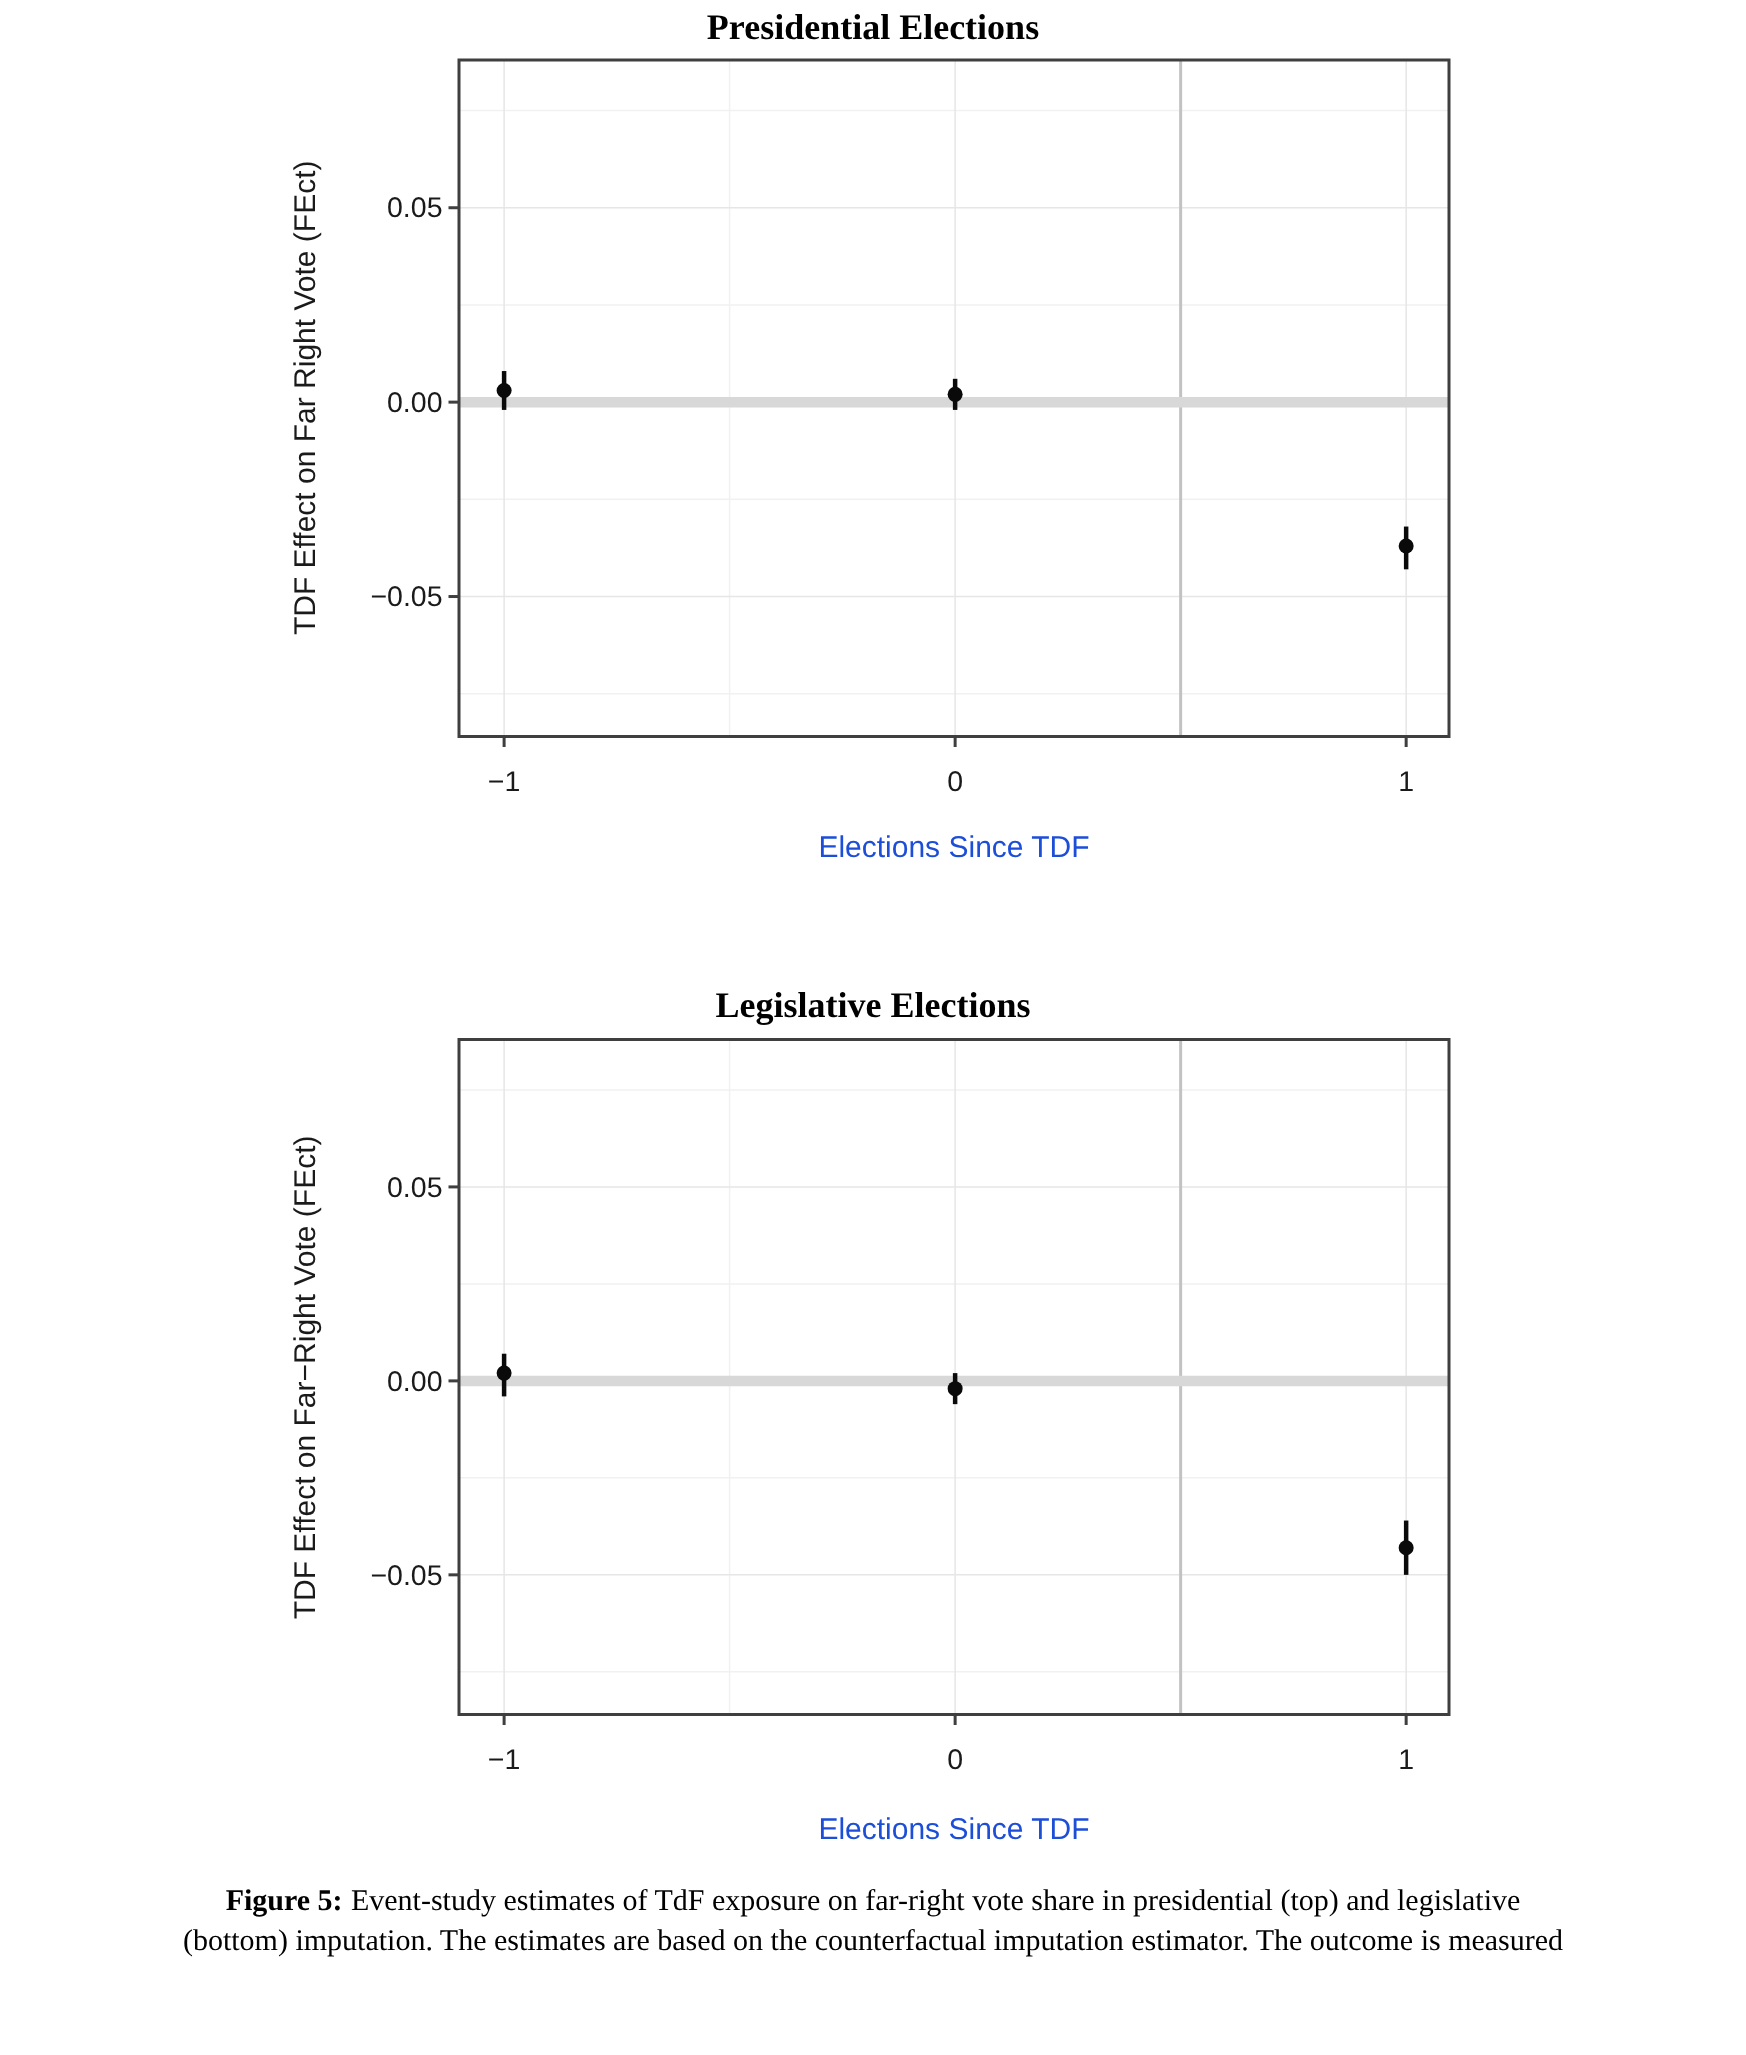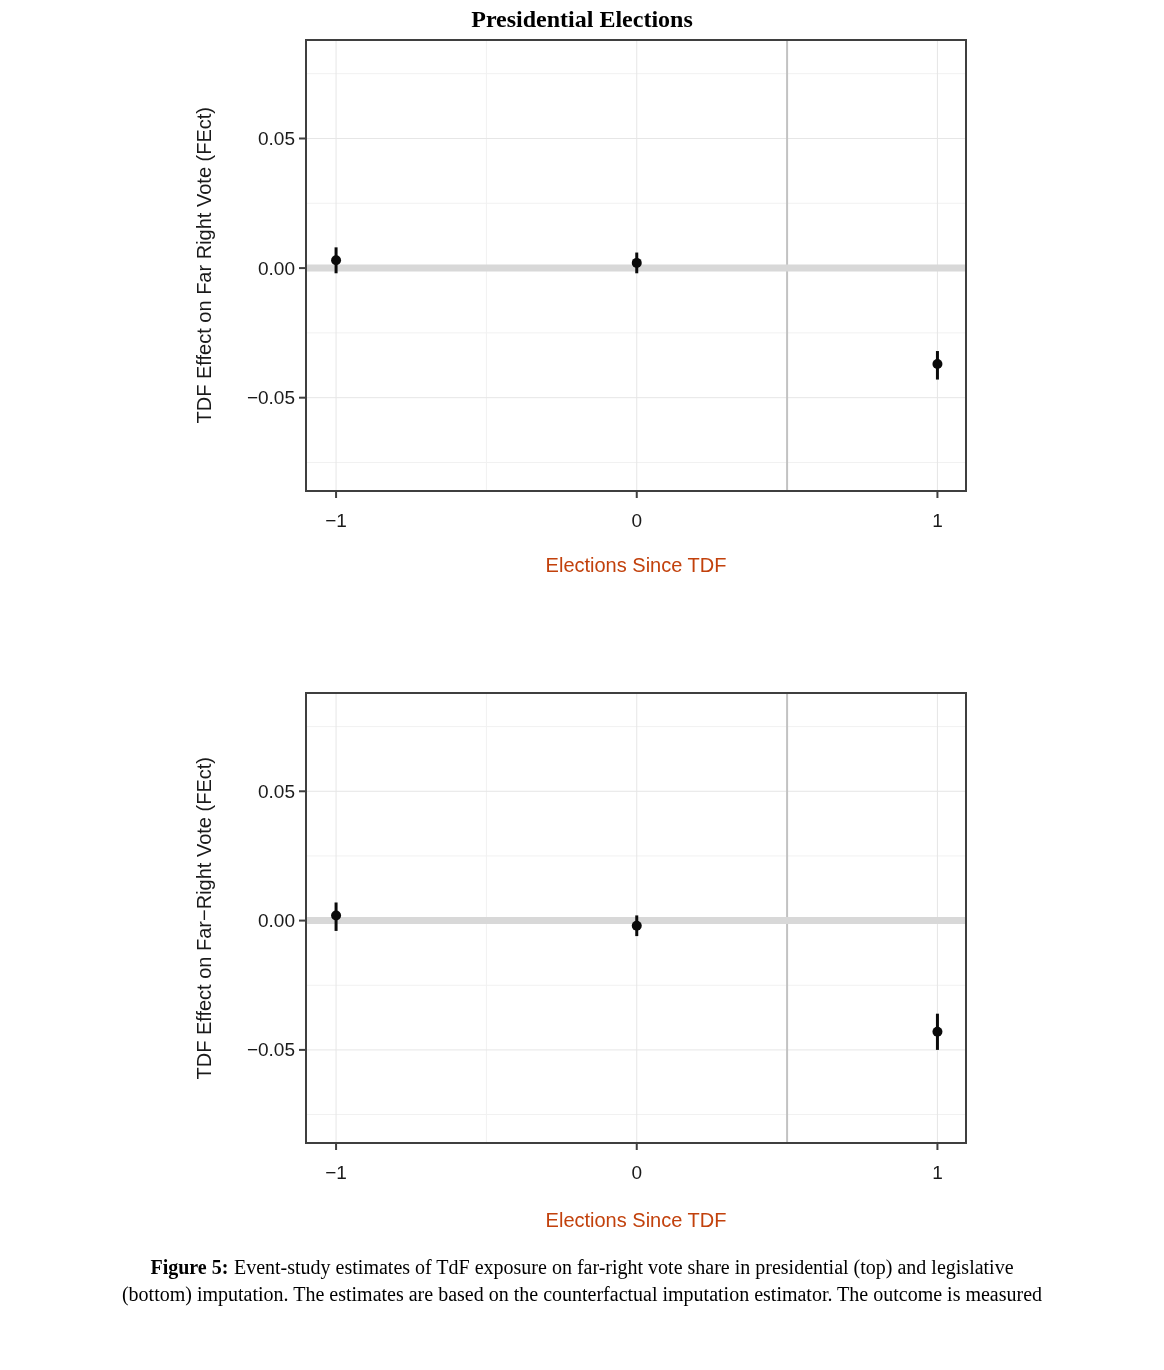--- a/index.html
+++ b/index.html
@@ -9,21 +9,21 @@
   #chart-1{top:650px;}
   .chart-title{position:absolute;left:0;width:1164px;text-align:center;
     font-family:"Liberation Serif",serif;font-weight:bold;font-size:24px;color:#000;}
   #chart-0 .chart-title{top:6px;}
   #chart-1 .chart-title{top:8px;}
   .ylabel-wrap{position:absolute;left:186px;width:36px;display:flex;align-items:center;justify-content:center;}
   #chart-0 .ylabel-wrap{top:40px;height:451px;}
   #chart-1 .ylabel-wrap{top:43px;height:450px;}
   .ylabel{writing-mode:vertical-rl;transform:rotate(180deg);white-space:nowrap;
     font-size:20px;color:#1a1a1a;}
-  .xlabel{position:absolute;left:306px;width:660px;text-align:center;font-size:20px;color:#c2410c;}
+  .xlabel{position:absolute;left:306px;width:660px;text-align:center;font-size:20px;color:#1d4ed8;}
   #chart-0 .xlabel{top:554px;}
   #chart-1 .xlabel{top:559px;}
   .plot-svg{position:absolute;left:0;top:0;}
   .plot-svg text{font-family:"Liberation Sans",sans-serif;}
   .caption{position:absolute;top:1254px;left:0;width:1164px;
     font-family:"Liberation Serif",serif;font-size:20px;line-height:27px;color:#000;}
   .cap-line{text-align:center;white-space:nowrap;}
   .cap-label{font-weight:bold;margin-right:0.28em;}
 </style>
 </head>
@@ -65,20 +65,21 @@
       <text x="336.0683371298406" y="527" text-anchor="middle" font-size="19" fill="#1a1a1a">−1</text>
       <line x1="636.751708428246" x2="636.751708428246" y1="491" y2="498" stroke="#3f3f3f" stroke-width="2"></line>
       <text x="636.751708428246" y="527" text-anchor="middle" font-size="19" fill="#1a1a1a">0</text>
       <line x1="937.4350797266515" x2="937.4350797266515" y1="491" y2="498" stroke="#3f3f3f" stroke-width="2"></line>
       <text x="937.4350797266515" y="527" text-anchor="middle" font-size="19" fill="#1a1a1a">1</text>
     </svg>
   <div class="xlabel">Elections Since TDF</div>
 </div>
 
 <div class="chart-block" id="chart-1">
+  <div class="chart-title">Legislative Elections</div>
   <div class="ylabel-wrap">
     <span class="ylabel">TDF Effect on Far−Right Vote (FEct)</span>
   </div>
   <svg class="plot-svg" width="1164" height="600">
       <line x1="306" x2="966" y1="76.62068965517241" y2="76.62068965517241" stroke="#f1f1f1" stroke-width="1"></line>
       <line x1="306" x2="966" y1="205.93103448275863" y2="205.93103448275863" stroke="#f1f1f1" stroke-width="1"></line>
       <line x1="306" x2="966" y1="335.24137931034477" y2="335.24137931034477" stroke="#f1f1f1" stroke-width="1"></line>
       <line x1="306" x2="966" y1="464.551724137931" y2="464.551724137931" stroke="#f1f1f1" stroke-width="1"></line>
       <line x1="486.4100227790433" x2="486.4100227790433" y1="43" y2="493" stroke="#f1f1f1" stroke-width="1"></line>
       <line x1="306" x2="966" y1="141.27586206896552" y2="141.27586206896552" stroke="#e6e6e6" stroke-width="1"></line>

